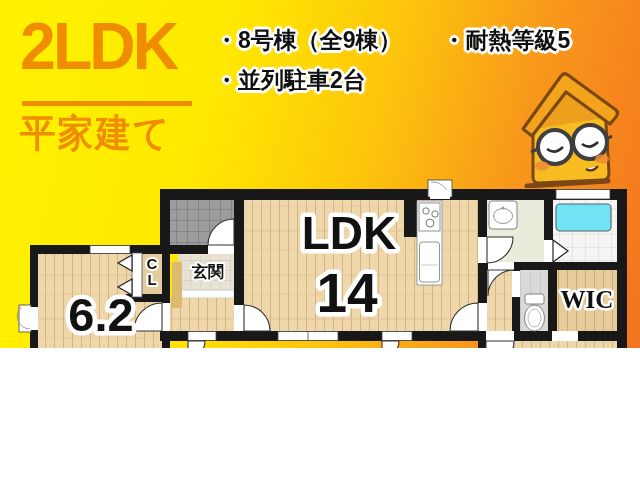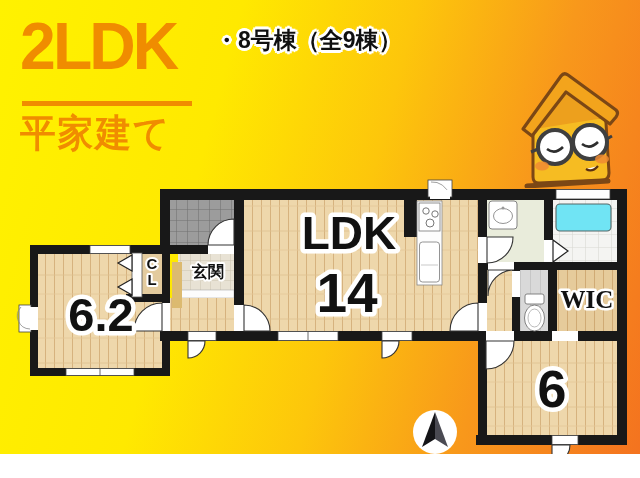--- a/index.html
+++ b/index.html
@@ -1,17 +1,17 @@
 <!DOCTYPE html>
 <html><head>
 <meta charset="utf-8">
 <style>
   html,body{margin:0;padding:0;}
   #stage{
-    position:relative;width:640px;height:454px;overflow:hidden;
+    position:relative;width:640px;height:348px;overflow:hidden;
     font-family:"Liberation Sans","DejaVu Sans",sans-serif;
     background:linear-gradient(105deg,#fff200 0%,#ffe900 32%,#fdc60b 55%,#f8981b 76%,#f4731f 100%);
   }
   .title{
     position:absolute;left:20px;top:12px;width:180px;
     color:#f08c00;font-weight:900;font-size:67px;line-height:1;
     letter-spacing:-3px;transform:scaleX(.96);transform-origin:left top;white-space:nowrap;
   }
   .title-rule{position:absolute;left:22px;top:101px;width:170px;height:5px;background:#f08c00;}
   .subtitle{
@@ -36,22 +36,24 @@
 
 <div id="stage">
 
   <div class="title">2LDK</div>
   <div class="title-rule"></div>
   <div class="subtitle">平家建て</div>
 
   <div class="bullets">
     <div class="bullet-row">
       <span class="bullet">・8号棟（全9棟）</span>
+      <span class="bullet">・耐熱等級5</span>
     </div>
     <div class="bullet-row">
+      <span class="bullet">・並列駐車2台</span>
     </div>
   </div>
 
   <svg id="mascot" viewBox="0 0 132 122">
     <g stroke="#7b4715" stroke-linejoin="round" stroke-linecap="round">
       <path d="M31,57 L97,51 Q104,51 104,57 L107,107 Q107,114 100,114 L37,117 Q31,117 31,111 Z" fill="#f6bc22" stroke-width="3"></path>
       <polygon points="33,63 64,24 102,52" fill="#eda01d" stroke="none"></polygon>
       <path d="M21,63 L59,10 Q62,6 66,9 L114,44 Q117,47 114,51 L108,58 L64,26 L30,70 Z" fill="#f3a41c" stroke-width="3.2"></path>
       <path d="M25,120 L106,115" fill="none" stroke-width="5"></path>
     </g>

